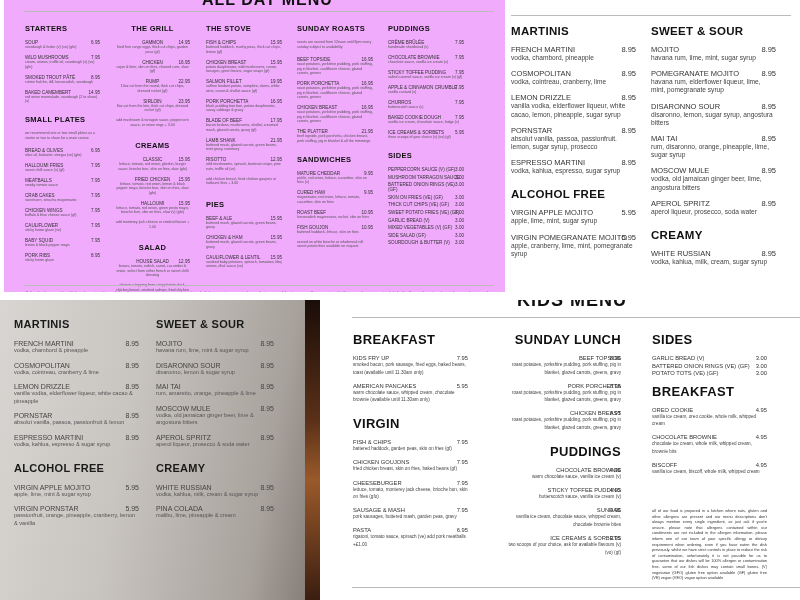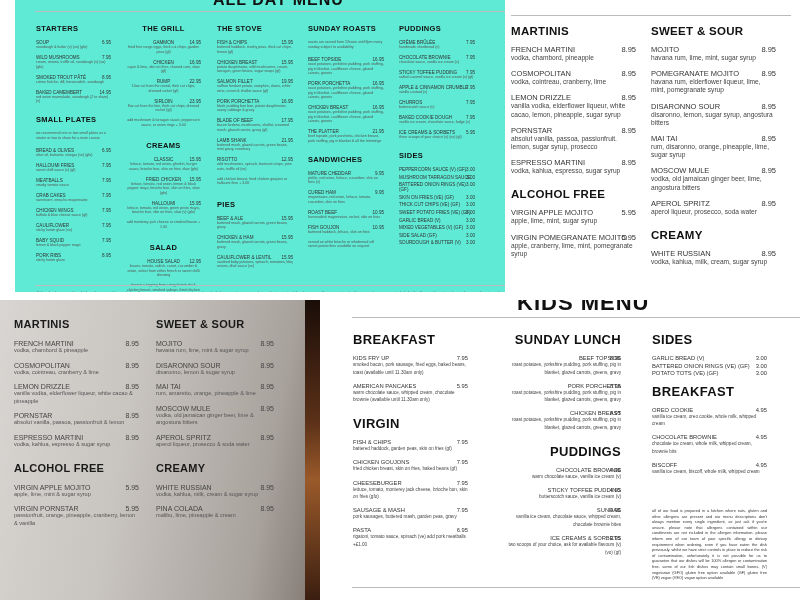--- a/index.html
+++ b/index.html
@@ -8,21 +8,21 @@
 
   .panel { position: absolute; overflow: hidden; }
   .h-title { font-weight: bold; color: #111; letter-spacing: 0.3px; }
   .item { position: relative; }
   .iname { text-transform: uppercase; color: #333; }
   .iprice { position: absolute; right: 0; top: 0; color: #333; }
   .idesc { color: #555; }
   .rule { position: absolute; height: 1px; background: #bbb; }
 
   
-  #pA { left: 15px; top: 0; width: 510px; height: 292px; background: #5eead4; }
+  #pA { left: 4px; top: 0; width: 510px; height: 292px; background: #f0abfc; }
   #pA .ptitle { position: absolute; left: 198px; top: -9px; font-size: 16px; font-weight: bold; color: #111; letter-spacing: 1px; }
   #pA .col { position: absolute; top: 24px; }
   #pA .h-title { font-size: 7.5px; margin: 0 0 7px 0; }
   #pA .item { margin-bottom: 5.5px; }
   #pA .iname { font-size: 4.6px; }
   #pA .iprice { font-size: 4.6px; }
   #pA .idesc { font-size: 3.6px; line-height: 4.5px; }
   #pA .note { font-size: 3.6px; color: #555; line-height: 4.5px; margin: 4px 0 8px 0; }
   #pA .section-gap { height: 6px; }
   #pA .sides .item { margin-bottom: 2.6px; }
@@ -46,21 +46,21 @@
   #pC .col { position: absolute; top: 18px; }
   #pC .h-title { font-size: 11px; color: #1a1a1a; margin-bottom: 10px; }
   #pC .item { margin-bottom: 7.5px; }
   #pC .iname { font-size: 7px; color: #444; }
   #pC .iprice { font-size: 7px; color: #444; }
   #pC .idesc { font-size: 5.6px; line-height: 7.2px; color: #555; }
   #pC .gap { height: 6px; }
 
   
   #pD { left: 320px; top: 300px; width: 480px; height: 300px; background: #fff; }
-  #pD .ptitle { position: absolute; left: 197px; top: -10px; font-size: 22px; font-weight: bold; color: #111; letter-spacing: 1px; }
+  #pD .ptitle { position: absolute; left: 197px; top: -10px; font-size: 18px; font-weight: bold; color: #111; letter-spacing: 1px; }
   #pD .col { position: absolute; top: 32px; }
   #pD .h-title { font-size: 13px; margin-bottom: 8px; }
   #pD .item { margin-bottom: 6.5px; }
   #pD .iname { font-size: 5.8px; color: #333; }
   #pD .iprice { font-size: 5.8px; }
   #pD .idesc { font-size: 4.6px; line-height: 7.6px; color: #444; }
   #pD .gap { height: 6px; }
   #pD .sides .item { margin-bottom: 1.5px; }
   #pD .allergy { font-size: 3.9px; line-height: 5.6px; color: #333; text-align: justify; margin-top: 6px; }
 </style>

